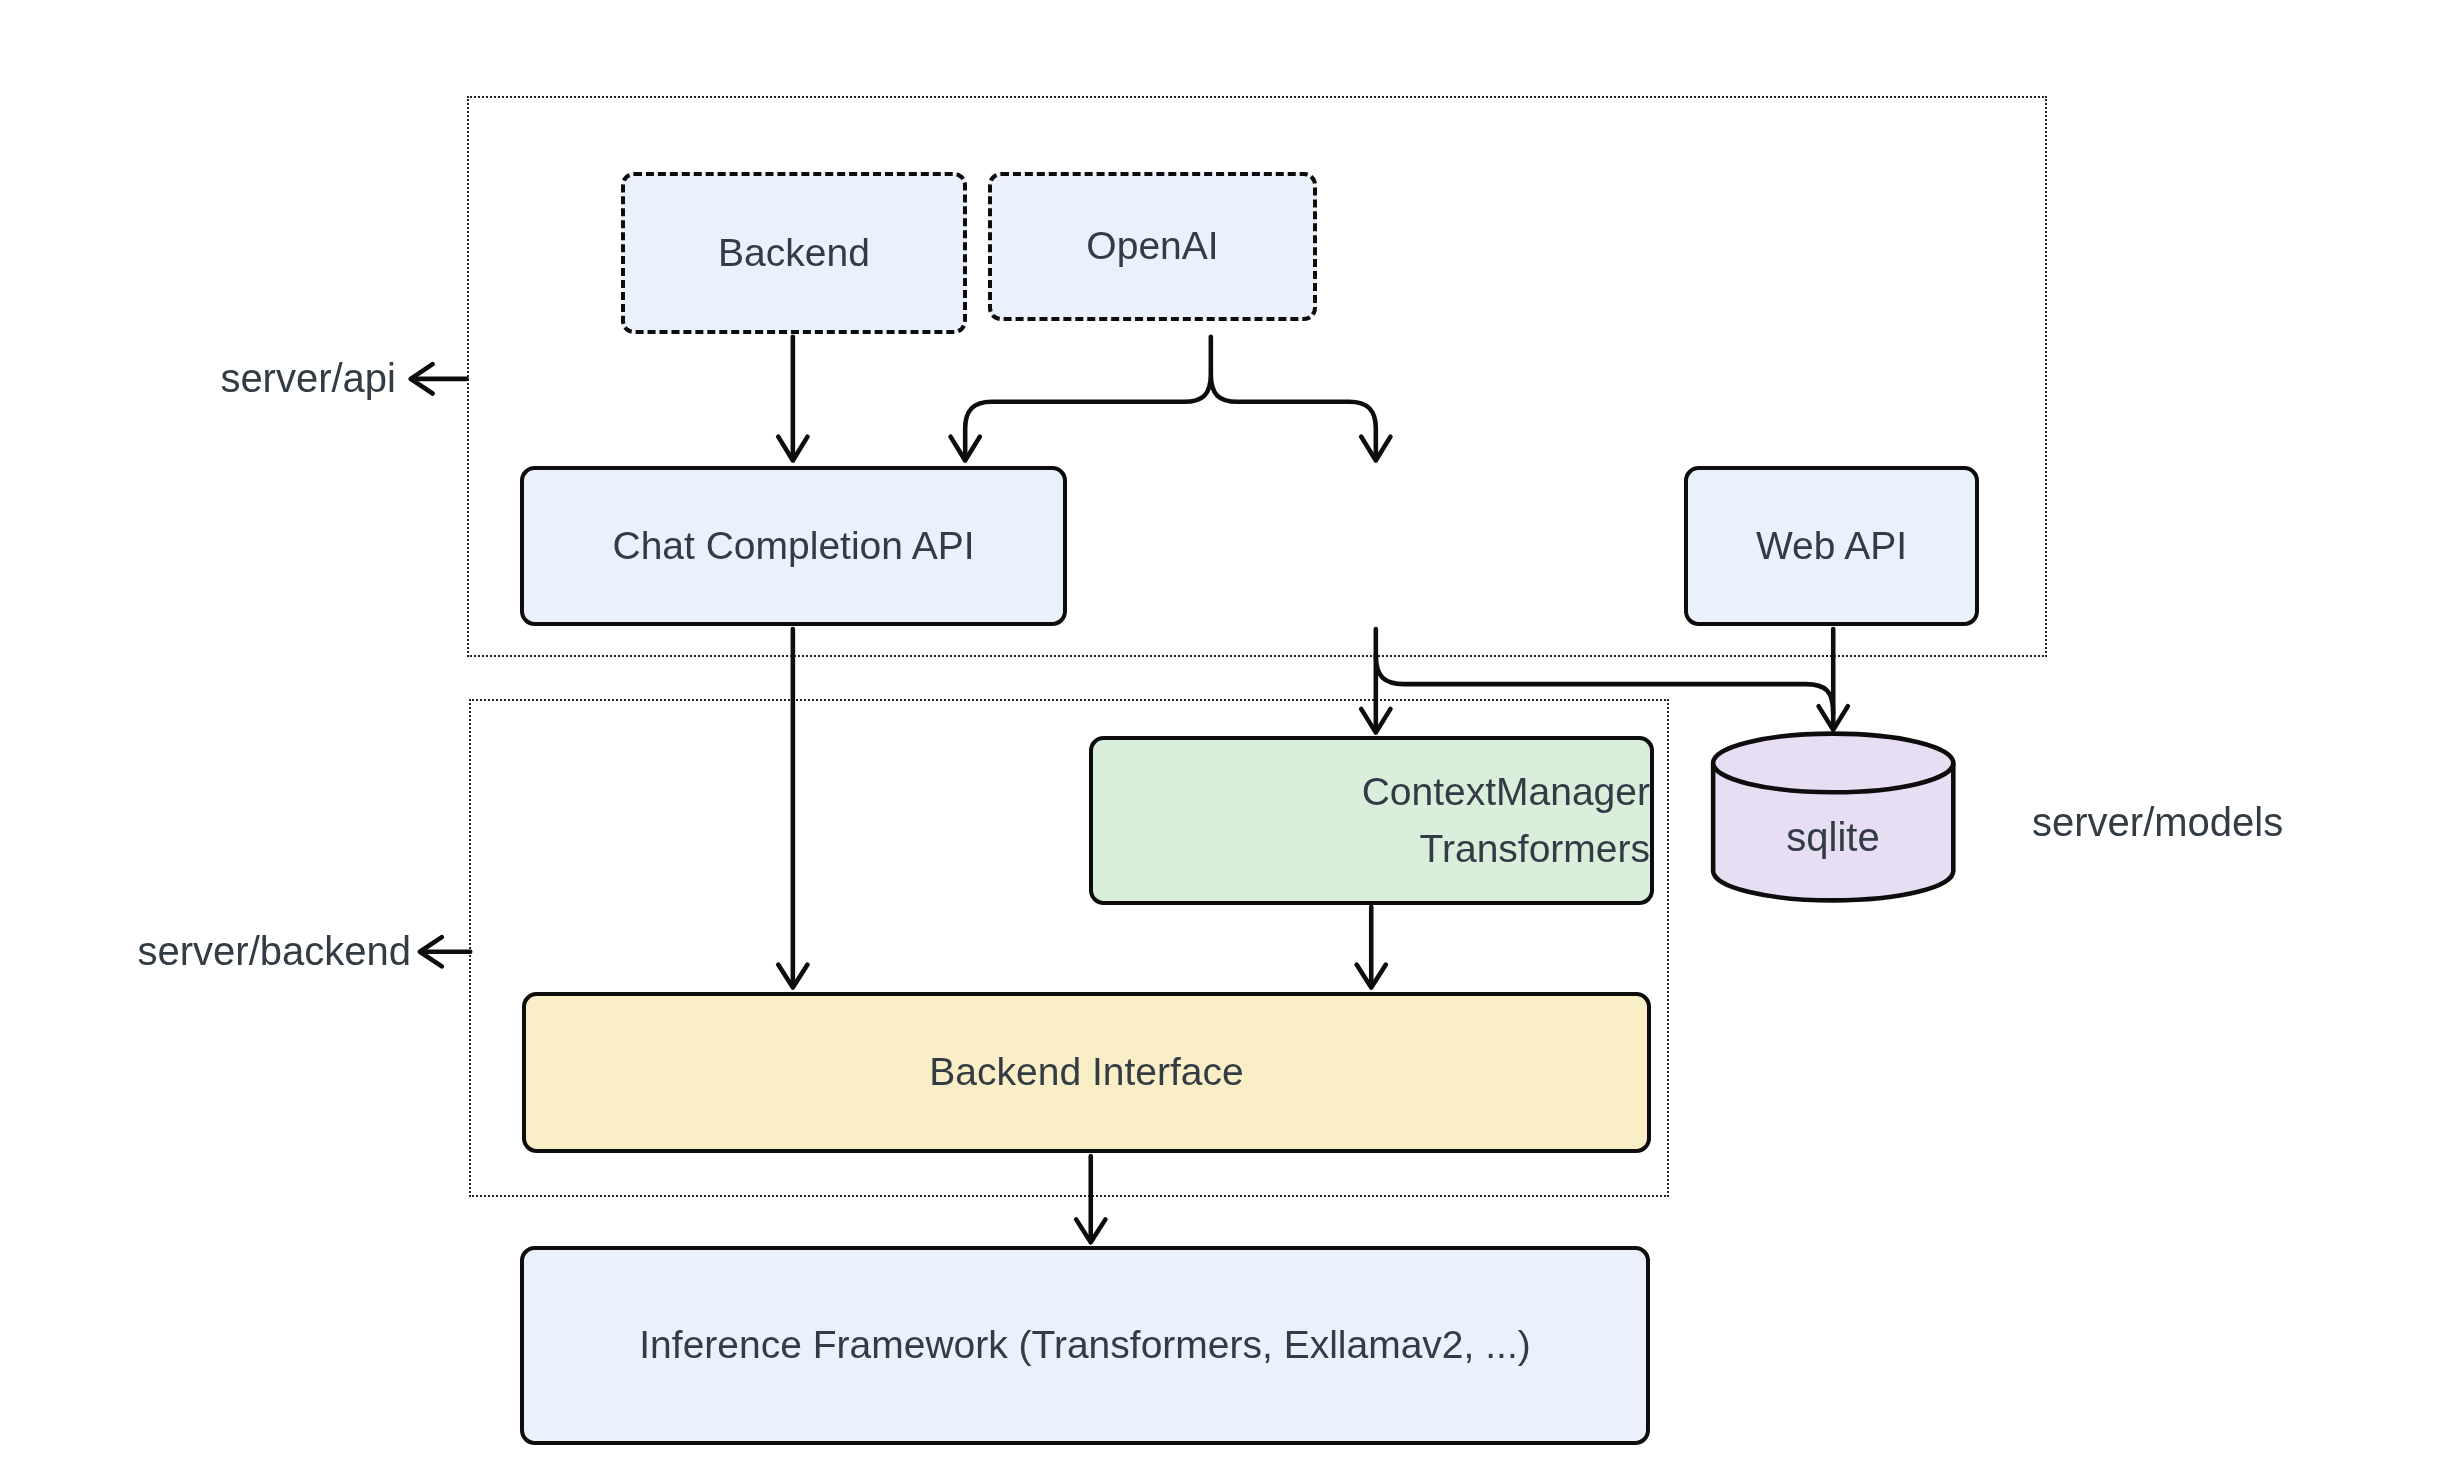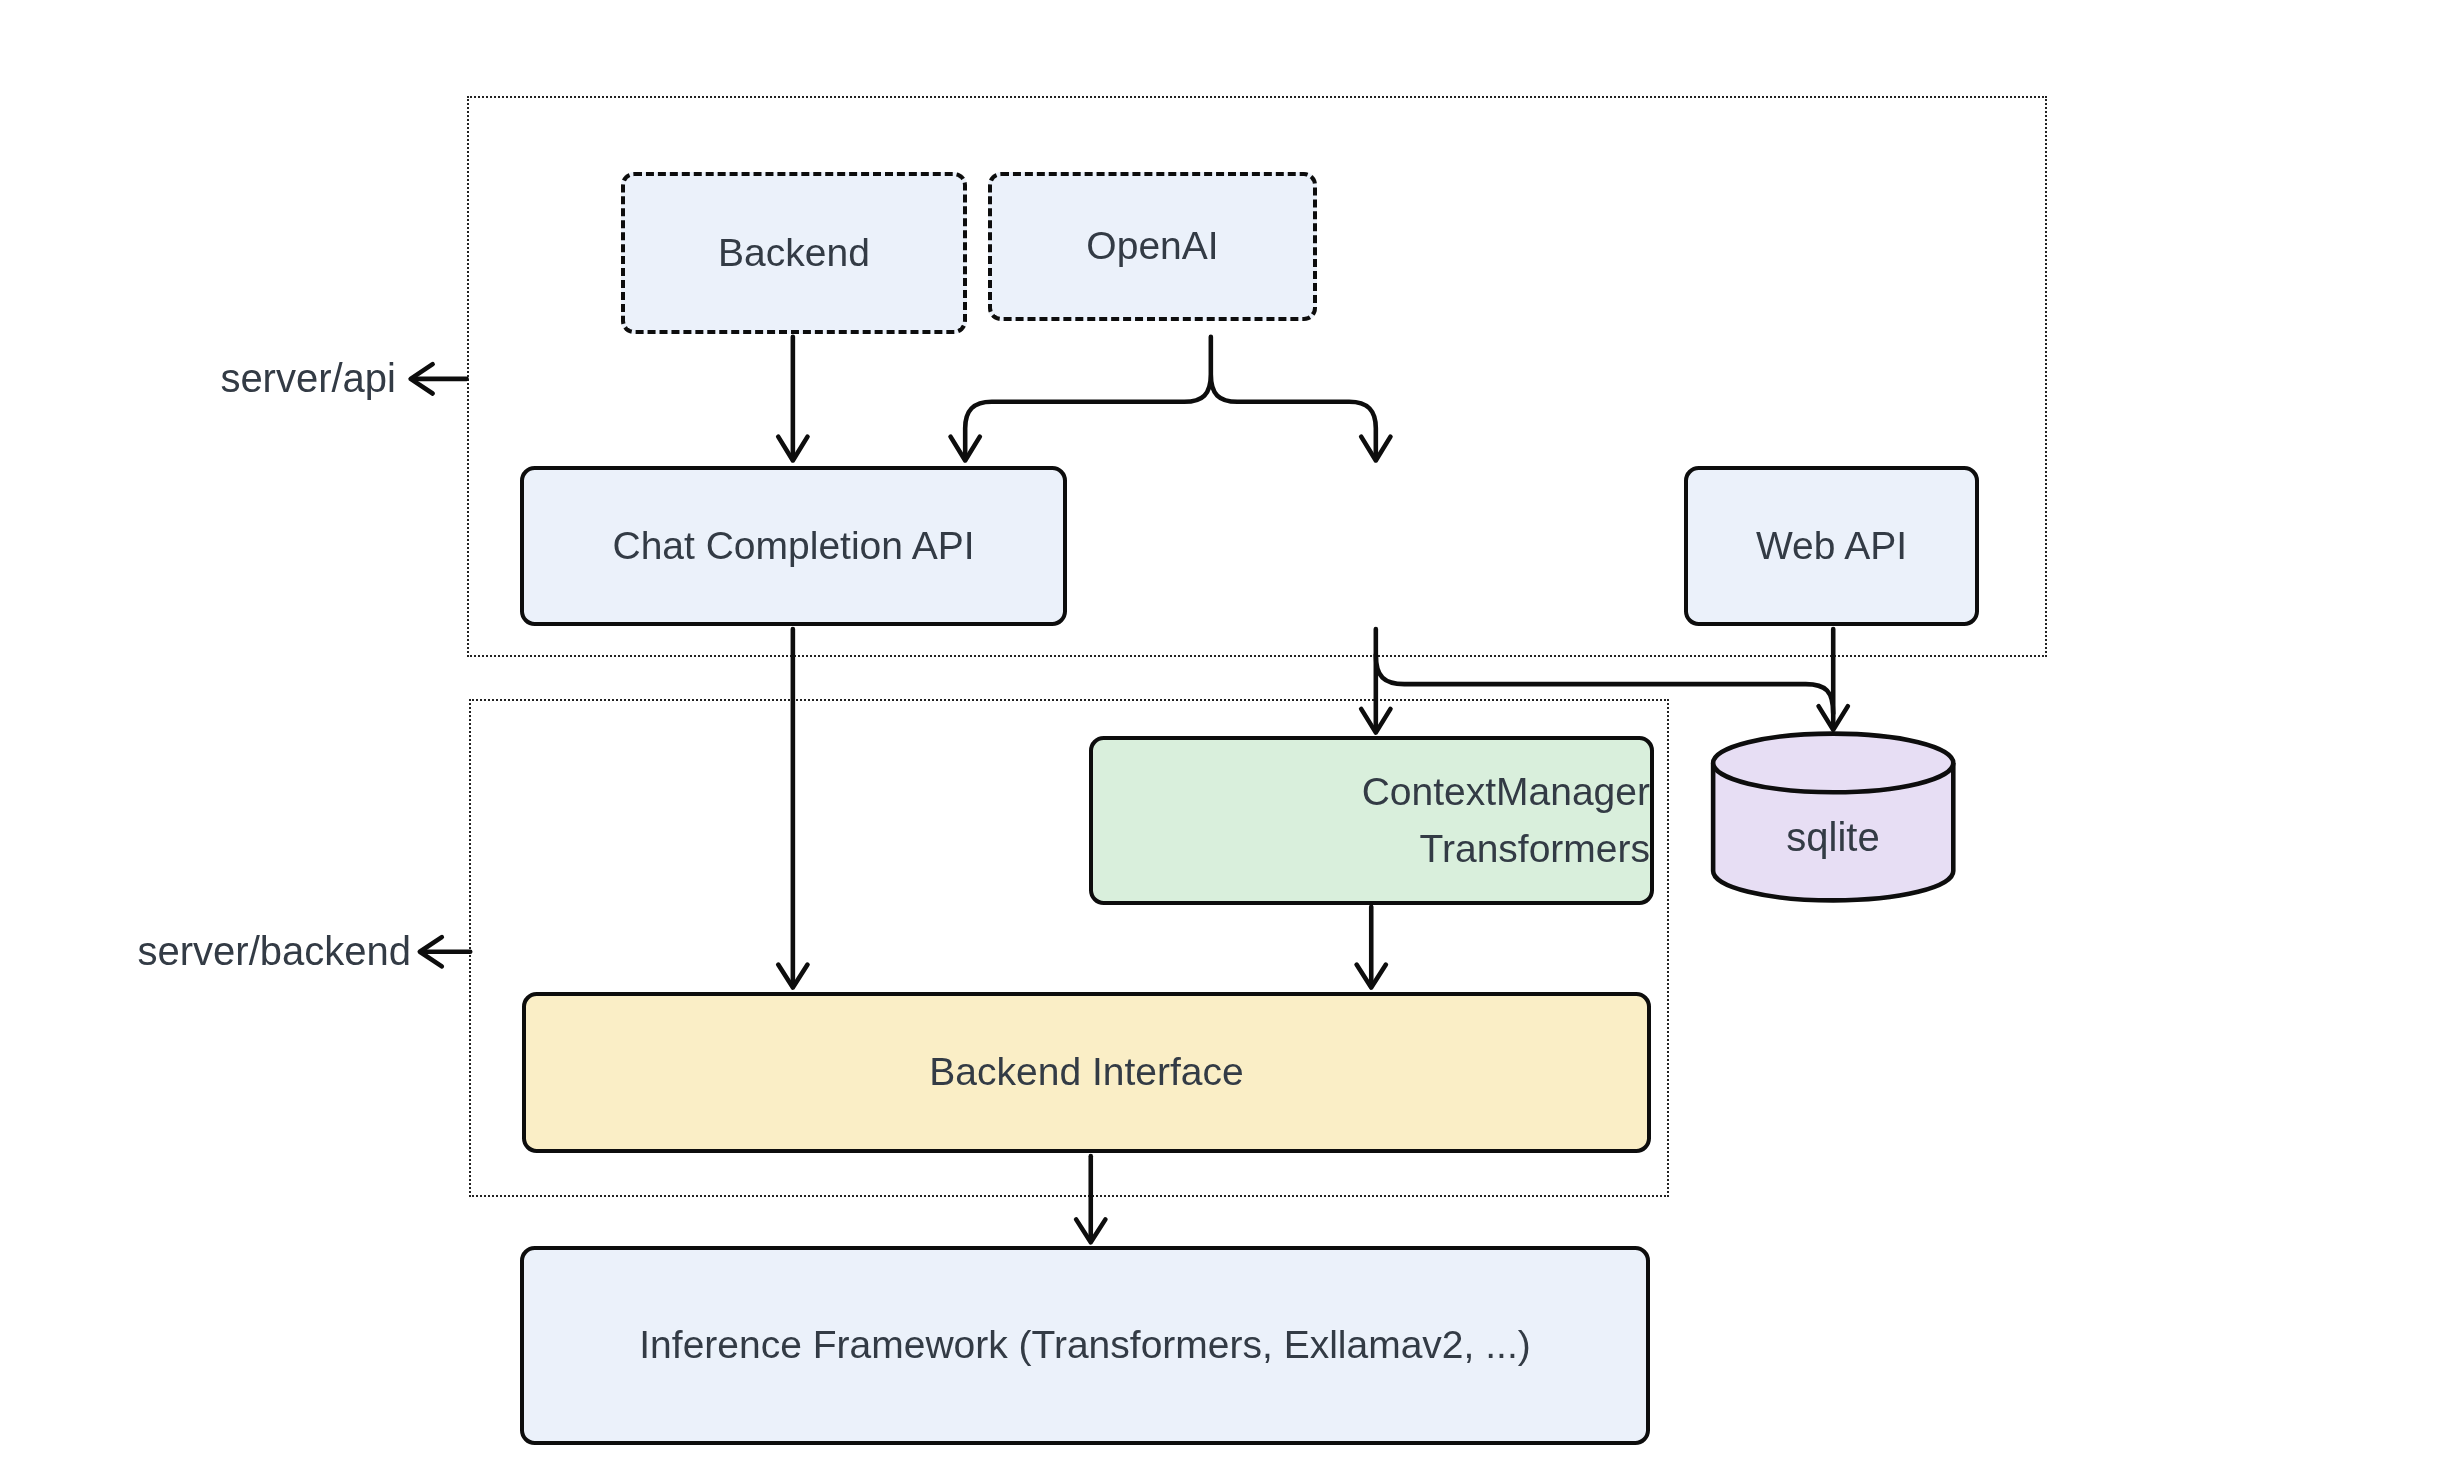--- a/index.html
+++ b/index.html
@@ -143,15 +143,16 @@
     <path class="stroke" d="M 472 397 L 448 413 L 472 429"></path>
 
     <path class="stroke" d="M 513 1038 L 462 1038"></path>
     <path class="stroke" d="M 482 1022 L 458 1038 L 482 1054"></path>
   </svg>
 
   <div class="cyl-label" style="left:1713px; top:787px; width:240px; height:101px;">sqlite</div>
 
   <div class="side-label right-align" style="left:128px; top:352px; width:268px;">server/api</div>
   <div class="side-label right-align" style="left:55px; top:925px; width:356px;">server/backend</div>
+  <div class="side-label" style="left:2032px; top:796px; width:385px;">server/models</div>
 
 </div>
 
 
 </body></html>

